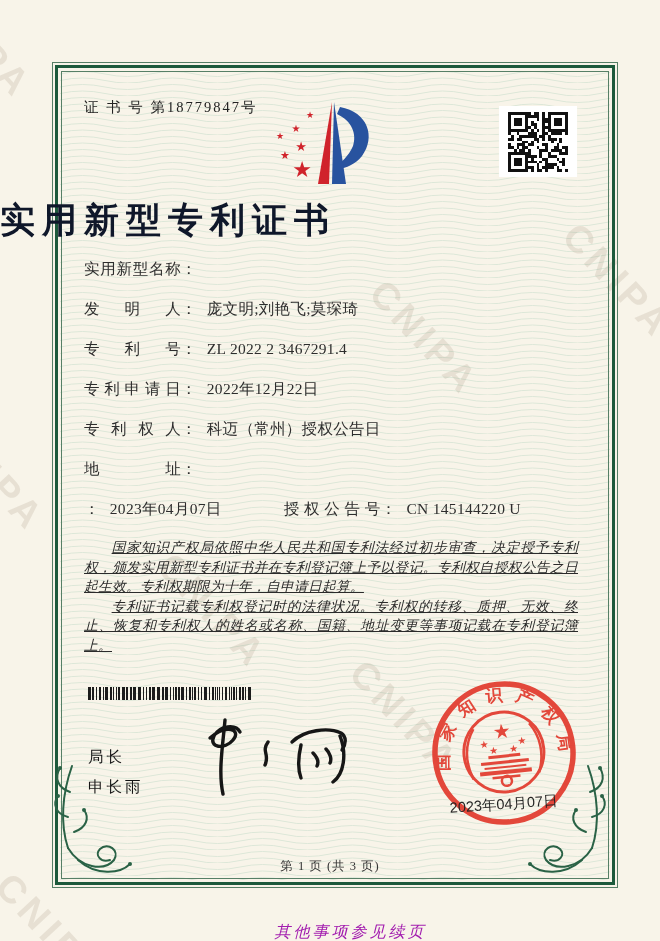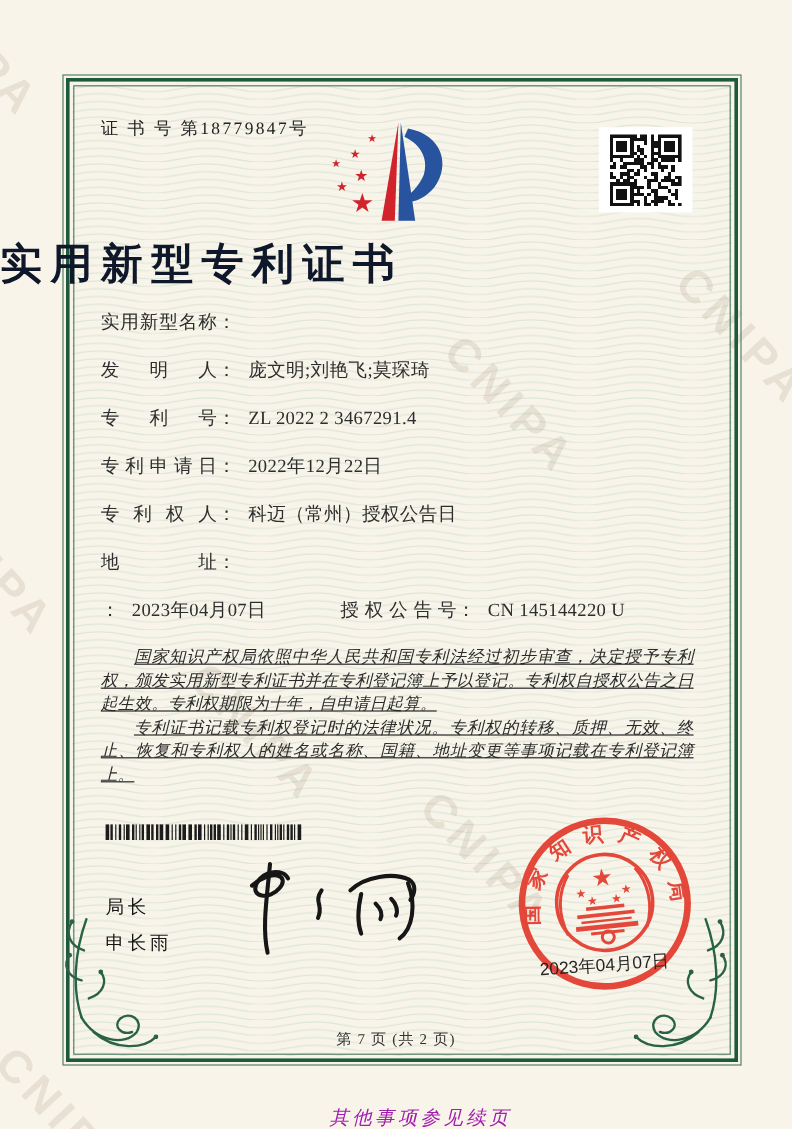--- a/index.html
+++ b/index.html
@@ -520,17 +520,17 @@
           <path d="M-14,27 L14,27" stroke-width="2.5"></path>
           <circle cx="0" cy="31" r="5" stroke-width="2.5"></circle>
           <path d="M-33,26 C-40,8 -38,-10 -28,-24" stroke-width="2.5"></path>
           <path d="M33,26 C40,8 38,-10 28,-24" stroke-width="2.5"></path>
         </g>
       </g>
     </g>
     <text x="79" y="135" text-anchor="middle" font-size="14.5" fill="#141414" font-family="'Liberation Sans',sans-serif" transform="rotate(-4 79 135)">2023年04月07日</text>
   </svg>
 
-  <div class="page-num">第 7 页 (共 2 页)</div>
+  <div class="page-num">第 1 页 (共 3 页)</div>
 
   <div class="footer-note">其他事项参见续页</div>
 
 </div>
 
 </body></html>

